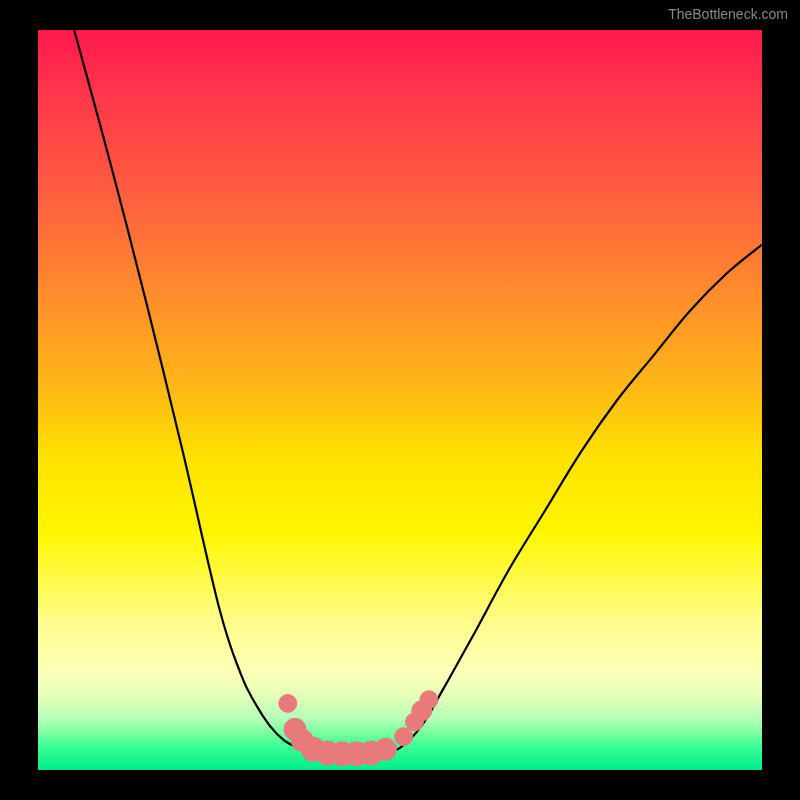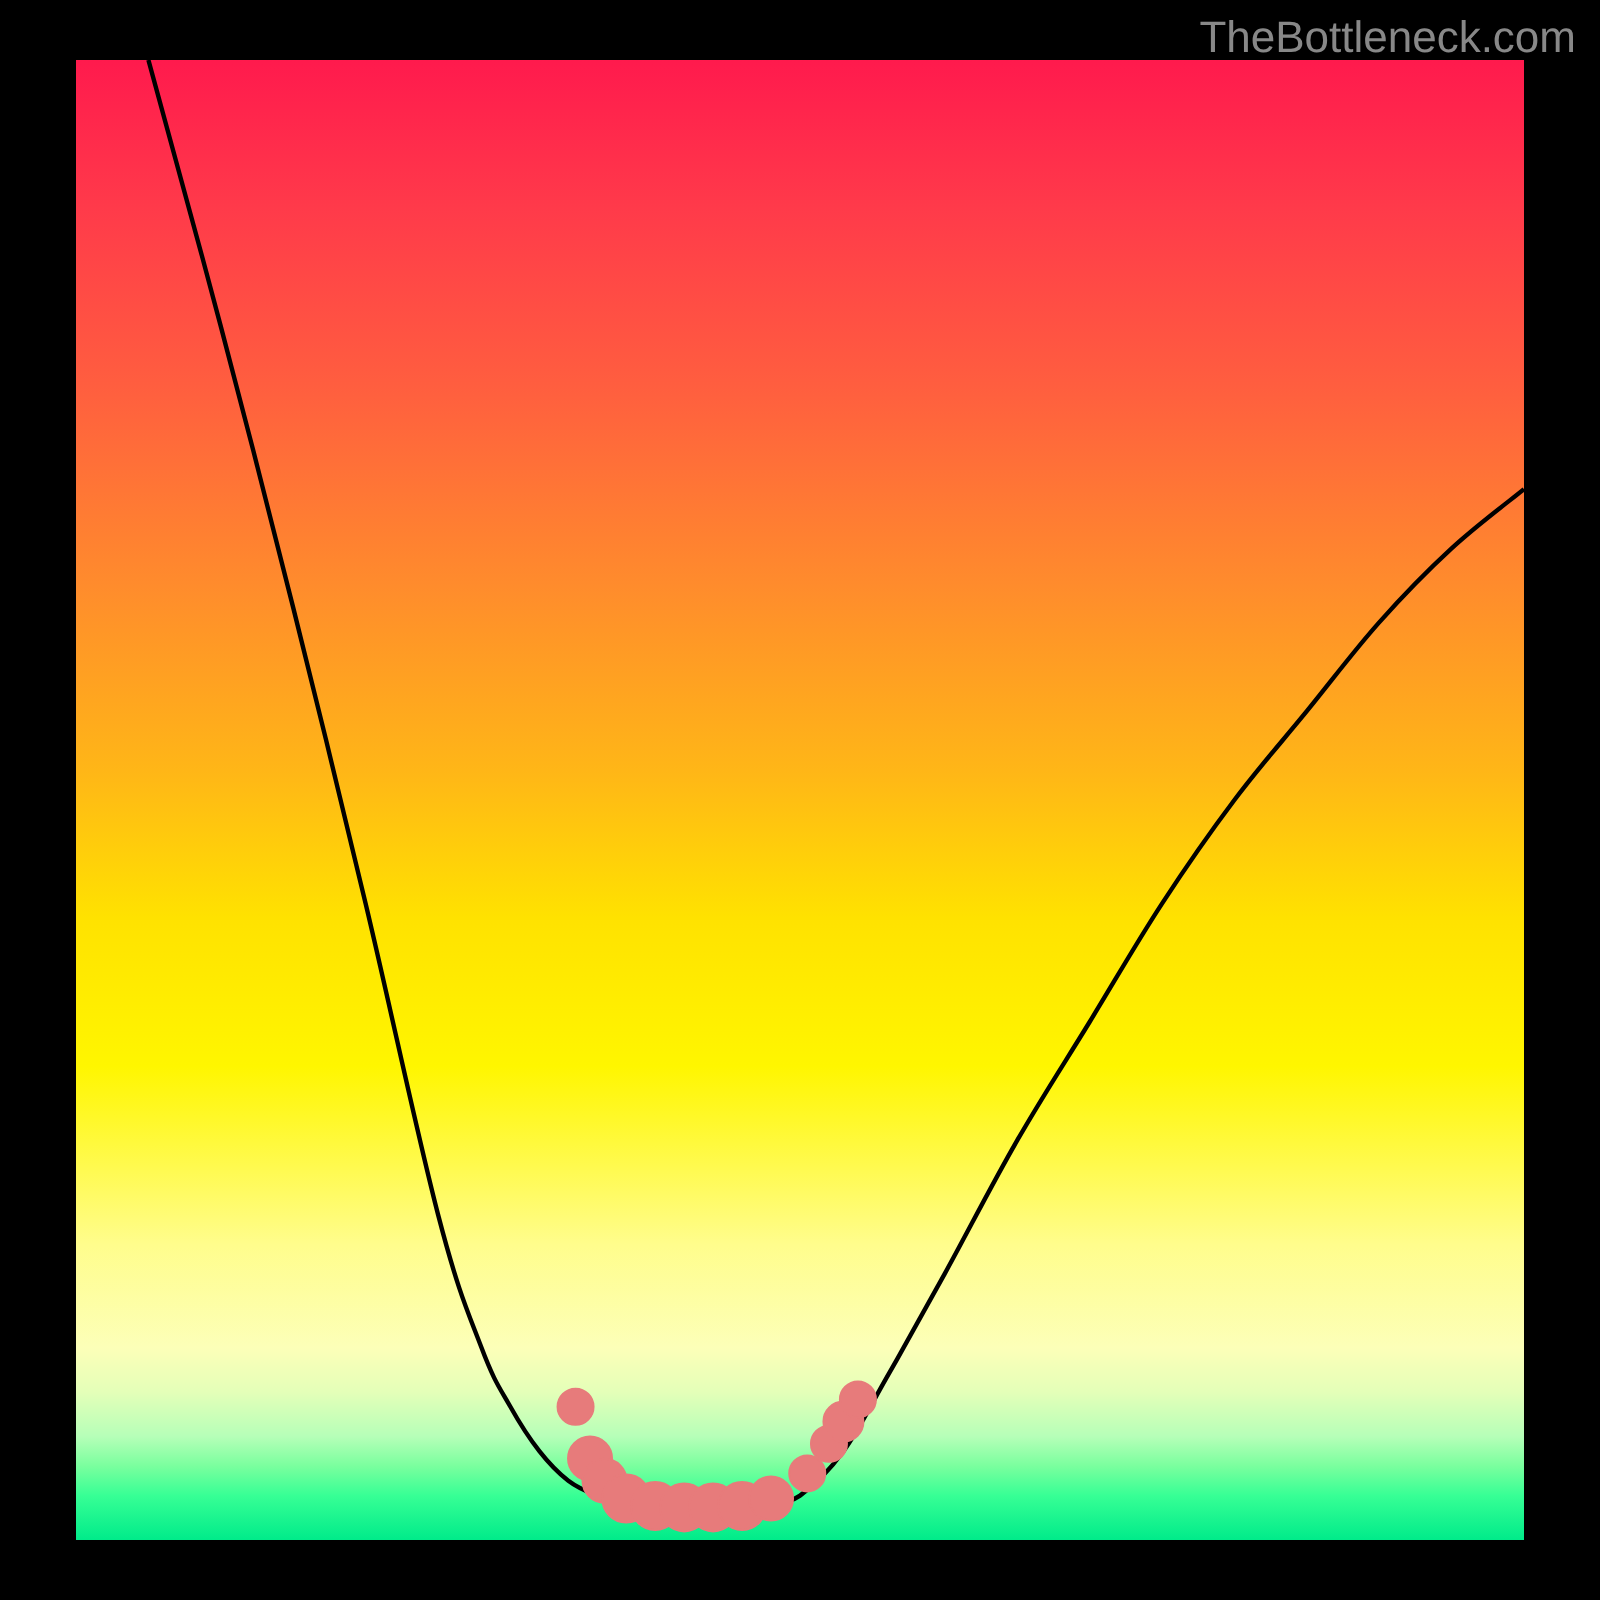--- a/index.html
+++ b/index.html
@@ -9,21 +9,21 @@
     height: 800px;
     background: #000;
     position: relative;
     font-family: Arial, sans-serif;
   }
   .watermark {
     position: absolute;
     top: 6px;
     right: 12px;
     color: #888;
-    font-size: 22px;
+    font-size: 14px;
     font-weight: 500;
     z-index: 10;
   }
   .plot-area {
     position: absolute;
     left: 38px;
     top: 30px;
     width: 724px;
     height: 740px;
     overflow: hidden;

